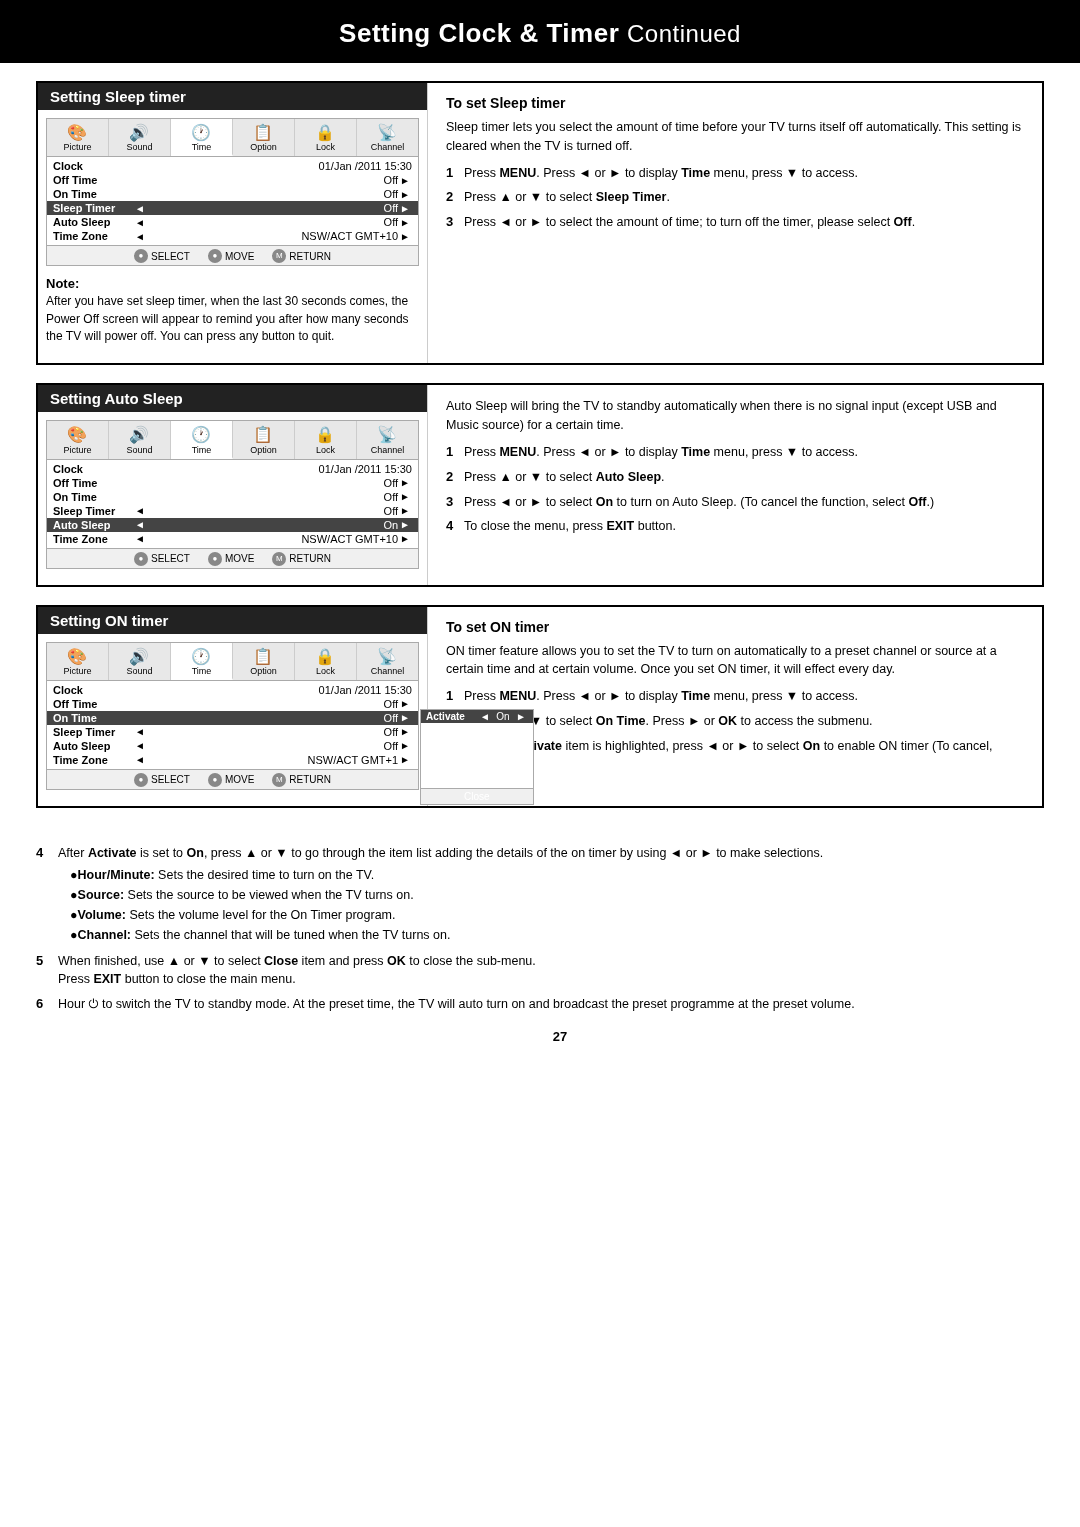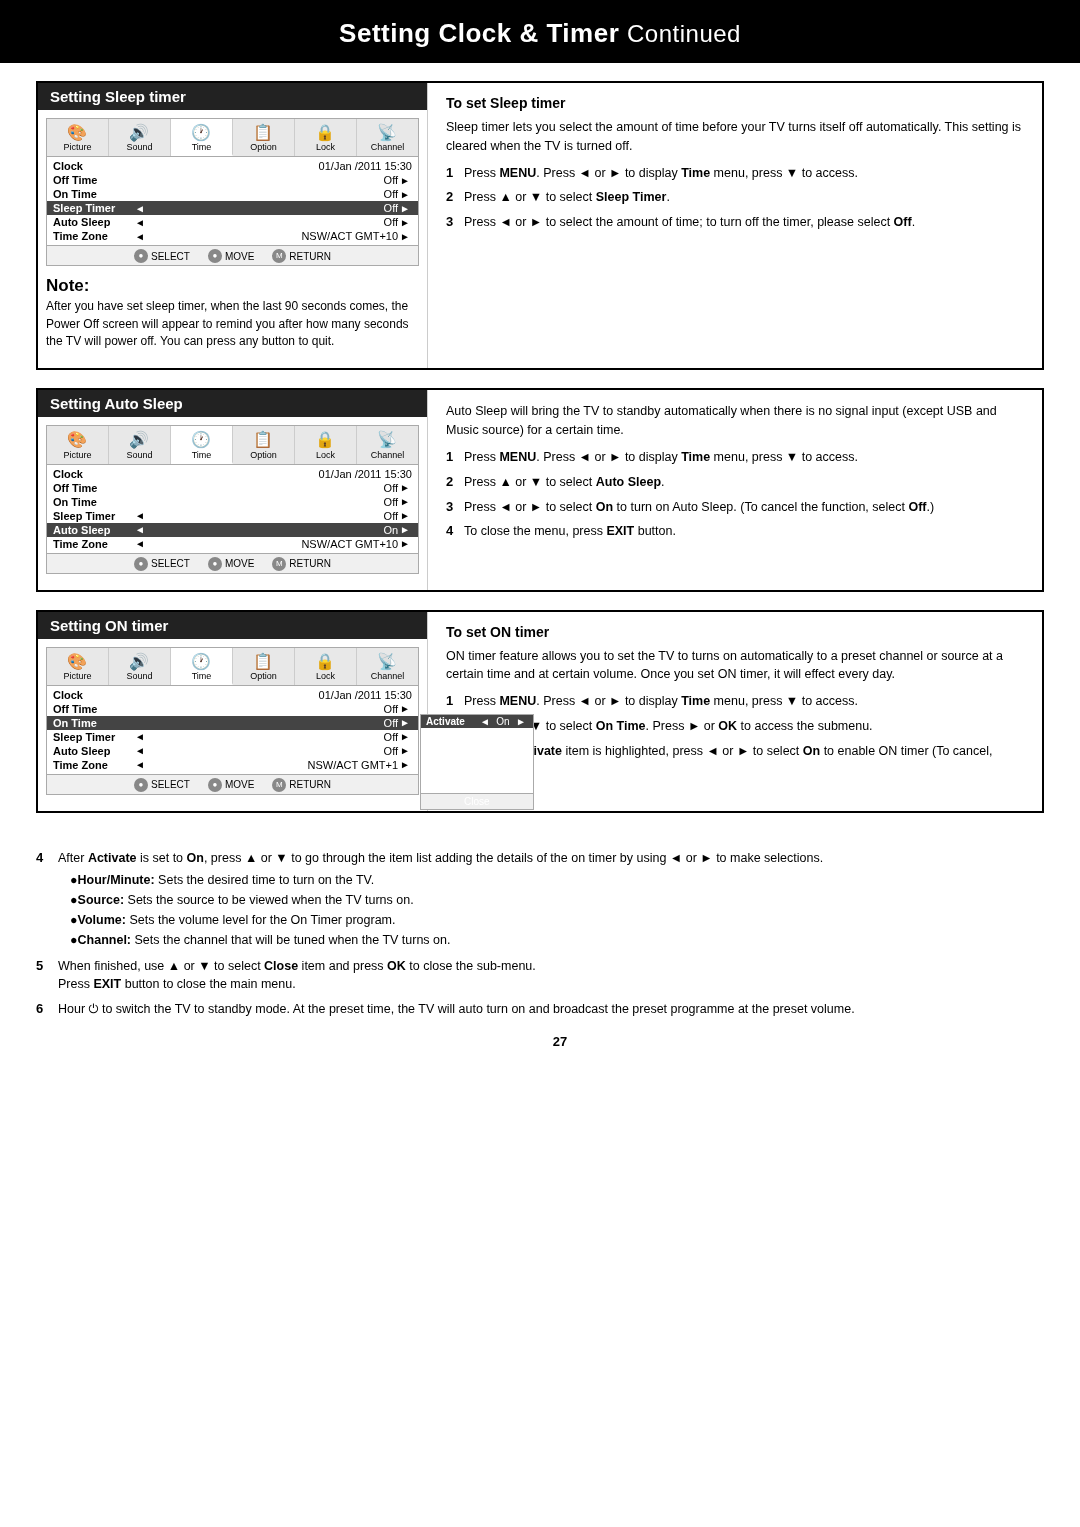--- a/index.html
+++ b/index.html
@@ -163,21 +163,21 @@
     }
     .step-text {
       flex: 1;
     }
     .bold { font-weight: bold; text-align: right; }
     .note-block {
       padding: 4px 8px 8px 8px;
     }
     .note-title {
       font-weight: bold;
-      font-size: 17px;
+      font-size: 13px;
       margin-bottom: 2px;
     }
     .note-text {
       font-size: 12px;
       line-height: 1.45;
     }
     .bullet-item {
       margin-left: 12px;
       margin-bottom: 2px;
     }
@@ -327,21 +327,21 @@
             </div>
             <div class="footer-item">
               <span class="footer-circle">M</span>
               <span>RETURN</span>
             </div>
           </div>
         </div>
 
         <div class="note-block">
           <div class="note-title">Note:</div>
-          <div class="note-text">After you have set sleep timer, when the last 90 seconds comes, the Power Off screen will appear to remind you after how many seconds the TV will power off. You can press any button to quit.</div>
+          <div class="note-text">After you have set sleep timer, when the last 30 seconds comes, the Power Off screen will appear to remind you after how many seconds the TV will power off. You can press any button to quit.</div>
         </div>
       </div>
       <div class="section-right">
         <div class="to-set-title">To set Sleep timer</div>
         <div class="instruction-text">Sleep timer lets you select the amount of time before your TV turns itself off automatically. This setting is cleared when the TV is turned off.</div>
         <ol class="step-list">
           <li class="step-item">
             <span class="step-num">1</span>
             <span class="step-text">Press <span class="bold">MENU</span>. Press ◄ or ► to display <span class="bold">Time</span> menu, press ▼ to access.</span>
           </li>
@@ -593,21 +593,21 @@
             </div>
             <div class="footer-item">
               <span class="footer-circle">M</span>
               <span>RETURN</span>
             </div>
           </div>
         </div>
       </div>
       <div class="section-right">
         <div class="to-set-title">To set ON timer</div>
-        <div class="instruction-text">ON timer feature allows you to set the TV to turns on automatically to a preset channel or source at a certain time and at certain volume. Once you set ON timer, it will effect every day.</div>
+        <div class="instruction-text">ON timer feature allows you to set the TV to turn on automatically to a preset channel or source at a certain time and at certain volume. Once you set ON timer, it will effect every day.</div>
         <ol class="step-list">
           <li class="step-item">
             <span class="step-num">1</span>
             <span class="step-text">Press <span class="bold">MENU</span>. Press ◄ or ► to display <span class="bold">Time</span> menu, press ▼ to access.</span>
           </li>
           <li class="step-item">
             <span class="step-num">2</span>
             <span class="step-text">Press ▲ or ▼ to select <span class="bold">On Time</span>. Press ► or <span class="bold">OK</span> to access the submenu.</span>
           </li>
           <li class="step-item">

